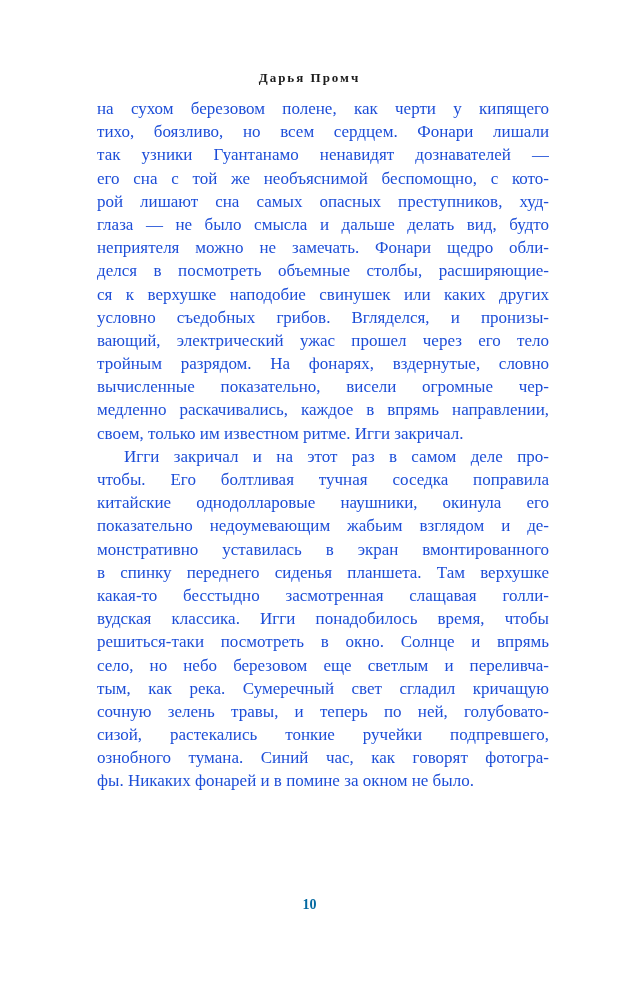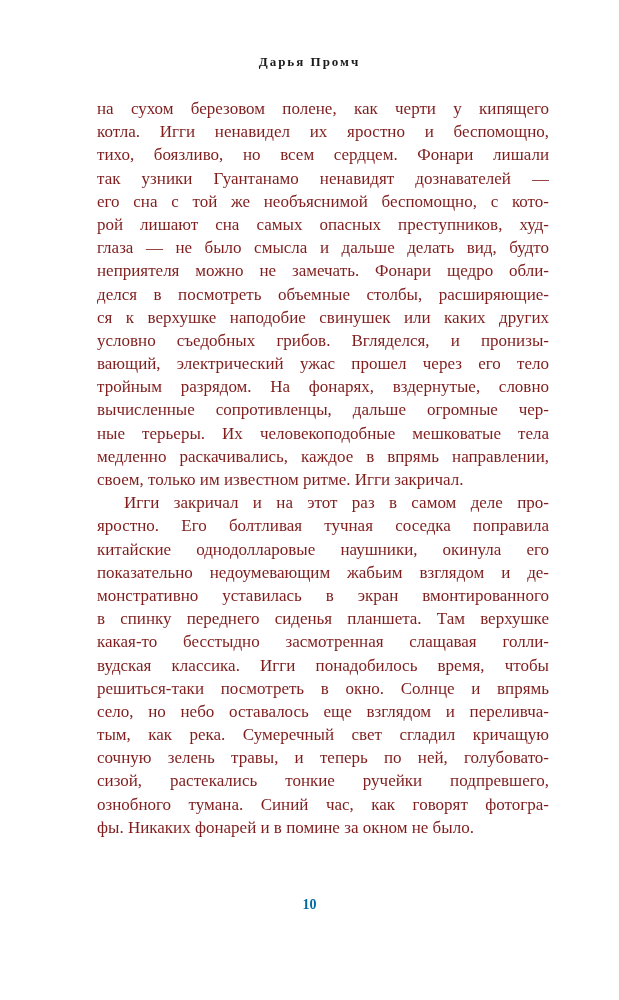--- a/index.html
+++ b/index.html
@@ -11,37 +11,37 @@
     position: relative;
     width: 619px;
     height: 1000px;
     background: #ffffff;
     color: #181818;
     font-family: "Liberation Serif", "DejaVu Serif", serif;
     overflow: hidden;
   }
   .running-header {
     position: absolute;
-    top: 54px;
+    top: 70px;
     left: 0;
     width: 100%;
     text-align: center;
     font-size: 13px;
     font-weight: bold;
     letter-spacing: 2px;
     color: #1c1c1c;
   }
   .text-column {
     position: absolute;
     top: 97px;
     left: 97px;
     width: 452px;
     font-size: 17px;
     line-height: 23.2px;
-    color: #7f1d1d;
+    color: #1d4ed8;
   }
   .paragraph {
     margin: 0;
     padding: 0;
   }
   .line {
     text-align: justify;
     text-align-last: justify;
     -moz-text-align-last: justify;
     height: 23.2px;
@@ -67,48 +67,46 @@
 </style>
 </head>
 <body>
 
 <div class="book-page">
   <div class="running-header">Дарья Промч</div>
 
   <div class="text-column">
       <div class="paragraph">
         <div class="line">на сухом березовом полене, как черти у кипящего</div>
-        <div class="line">котла. Игги ненавидел их яростно и беспомощно,</div>
         <div class="line">тихо, боязливо, но всем сердцем. Фонари лишали</div>
         <div class="line">так узники Гуантанамо ненавидят дознавателей —</div>
         <div class="line">его сна с той же необъяснимой беспомощно, с кото-</div>
         <div class="line">рой лишают сна самых опасных преступников, худ-</div>
         <div class="line">глаза — не было смысла и дальше делать вид, будто</div>
         <div class="line">неприятеля можно не замечать. Фонари щедро обли-</div>
         <div class="line">делся в посмотреть объемные столбы, расширяющие-</div>
         <div class="line">ся к верхушке наподобие свинушек или каких других</div>
         <div class="line">условно съедобных грибов. Вгляделся, и пронизы-</div>
         <div class="line">вающий, электрический ужас прошел через его тело</div>
         <div class="line">тройным разрядом. На фонарях, вздернутые, словно</div>
-        <div class="line">вычисленные сопротивленцы, дальше огромные чер-</div>
-        <div class="line">ные терьеры. Их человекоподобные мешковатые тела</div>
+        <div class="line">вычисленные показательно, висели огромные чер-</div>
         <div class="line">медленно раскачивались, каждое в впрямь направлении,</div>
         <div class="line last">своем, только им известном ритме. Игги закричал.</div>
       </div>
       <div class="paragraph indent">
         <div class="line">Игги закричал и на этот раз в самом деле про-</div>
-        <div class="line">яростно. Его болтливая тучная соседка поправила</div>
+        <div class="line">чтобы. Его болтливая тучная соседка поправила</div>
         <div class="line">китайские однодолларовые наушники, окинула его</div>
         <div class="line">показательно недоумевающим жабьим взглядом и де-</div>
         <div class="line">монстративно уставилась в экран вмонтированного</div>
         <div class="line">в спинку переднего сиденья планшета. Там верхушке</div>
         <div class="line">какая-то бесстыдно засмотренная слащавая голли-</div>
         <div class="line">вудская классика. Игги понадобилось время, чтобы</div>
         <div class="line">решиться-таки посмотреть в окно. Солнце и впрямь</div>
-        <div class="line">село, но небо оставалось еще взглядом и переливча-</div>
+        <div class="line">село, но небо березовом еще светлым и переливча-</div>
         <div class="line">тым, как река. Сумеречный свет сгладил кричащую</div>
         <div class="line">сочную зелень травы, и теперь по ней, голубовато-</div>
         <div class="line">сизой, растекались тонкие ручейки подпревшего,</div>
         <div class="line">ознобного тумана. Синий час, как говорят фотогра-</div>
         <div class="line last">фы. Никаких фонарей и в помине за окном не было.</div>
       </div>
     </div>
 
   <div class="page-number">10</div>
 </div>

